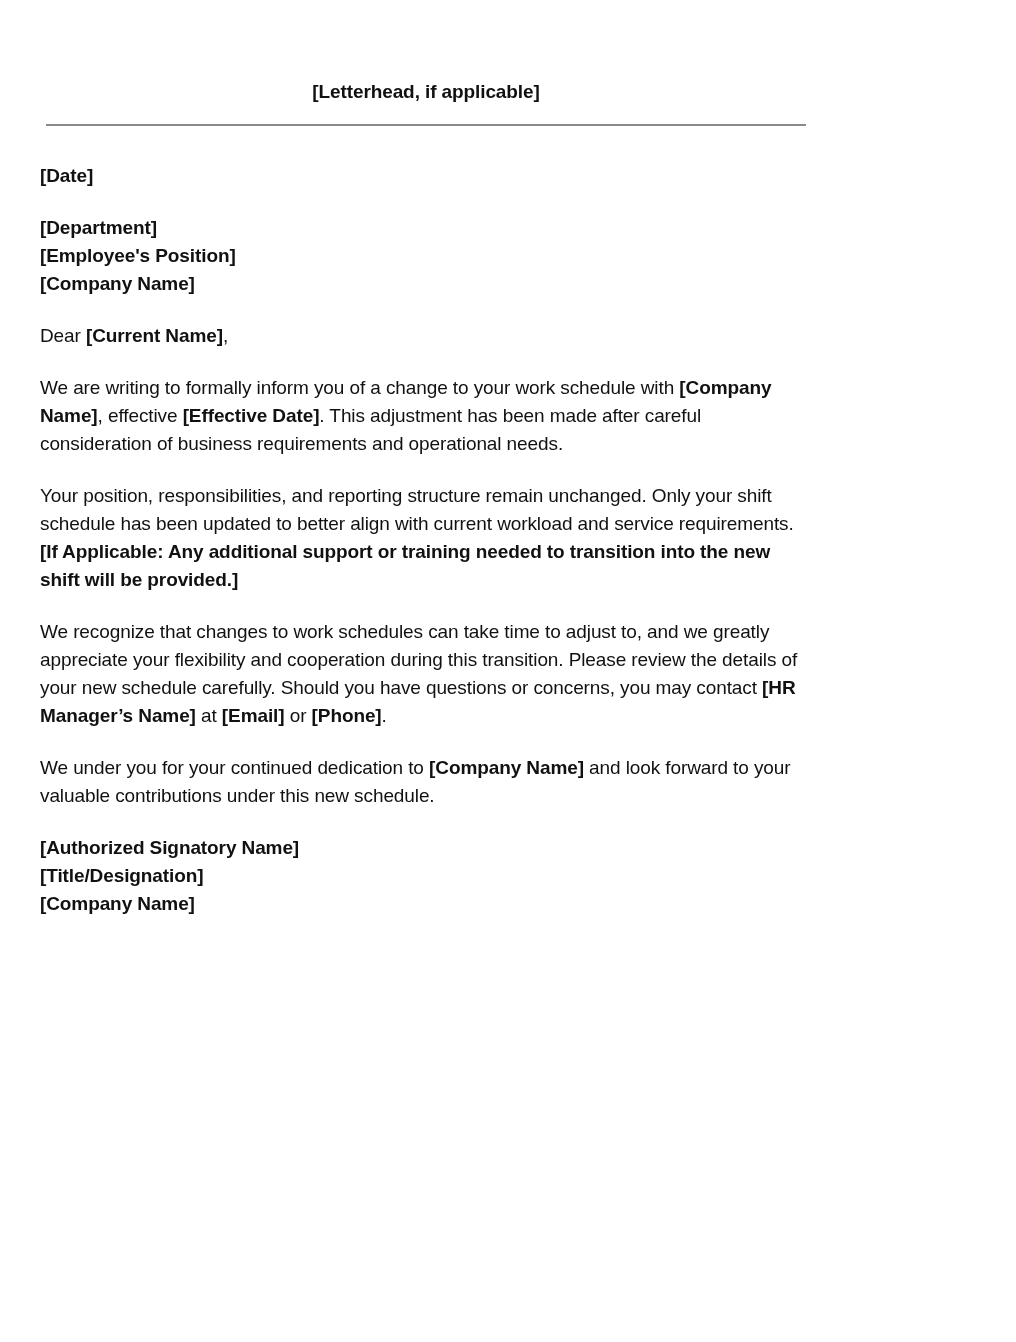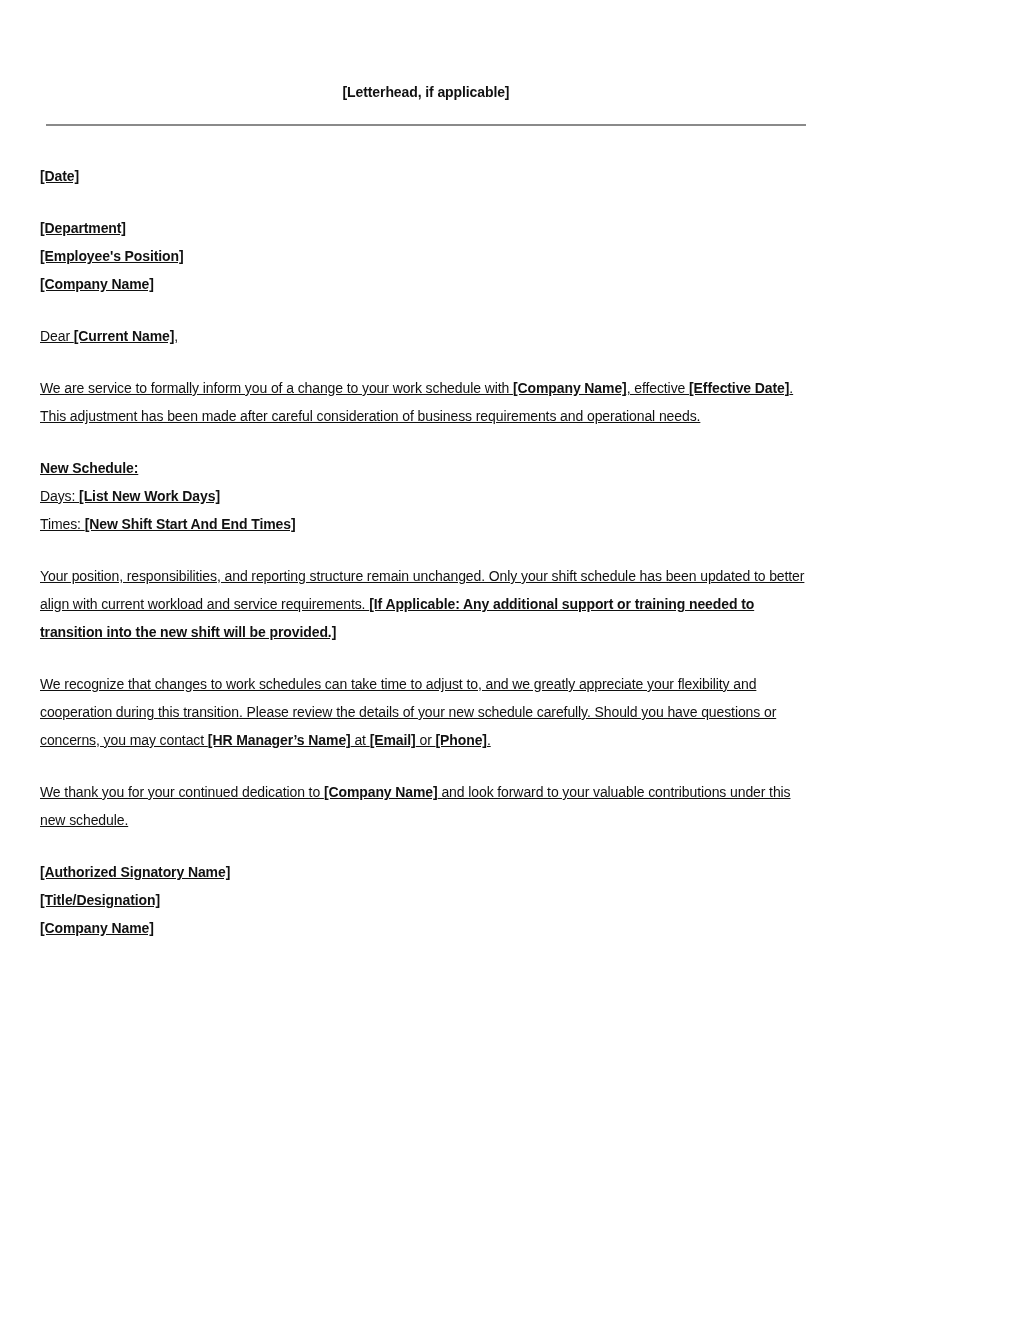--- a/index.html
+++ b/index.html
@@ -4,38 +4,38 @@
 <style>
   html, body { margin: 0; padding: 0; background: #ffffff; }
   .page {
     position: relative;
     width: 852px;
     height: 1342px;
     box-sizing: border-box;
     padding: 78px 40px 0 40px;
     background: #ffffff;
     font-family: "Liberation Sans", "DejaVu Sans", sans-serif;
-    font-size: 14px;
+    font-size: 19px;
     line-height: 28px;
     color: #111111;
     letter-spacing: -0.1px;
     overflow: hidden;
   }
   .content { max-width: 936px; }
   .letterhead {
     text-align: center;
     font-weight: 700;
     margin: 0 0 18px 0;
   }
   hr.divider {
     border: none;
     border-top: 2px solid #8a8a8a;
     margin: 0 6px 36px 6px;
   }
-  .block { margin: 0 0 24px 0; text-decoration: underline; }
+  .block { margin: 0 0 24px 0; }
   .b, .bold-line { font-weight: 700; }
   p { margin: 0; }
 </style>
 </head>
 <body>
 
 <div class="page">
   <div class="content">
 
     <p class="letterhead">[Letterhead, if applicable]</p>
@@ -51,40 +51,35 @@
       <p class="bold-line">[Employee's Position]</p>
       <p class="bold-line">[Company Name]</p>
     </div>
 
 
     <div class="block">
       <p><span>Dear </span><span class="b">[Current Name]</span><span>,</span></p>
     </div>
 
     <div class="block">
-      <p><span>We are service to formally inform you of a change to your work schedule with </span><span class="b">[Company Name]</span><span>, effective </span><span class="b">[Effective Date]</span><span>. This adjustment has been made after careful consideration of business requirements and operational needs.</span></p>
+      <p><span>We are writing to formally inform you of a change to your work schedule with </span><span class="b">[Company Name]</span><span>, effective </span><span class="b">[Effective Date]</span><span>. This adjustment has been made after careful consideration of business requirements and operational needs.</span></p>
     </div>
 
 
-    <div class="block">
-      <p class="bold-line">New Schedule:</p>
-      <p><span>Days: </span><span class="b">[List New Work Days]</span></p>
-      <p><span>Times: </span><span class="b">[New Shift Start And End Times]</span></p>
-    </div>
 
     <div class="block">
       <p><span>Your position, responsibilities, and reporting structure remain unchanged. Only your shift schedule has been updated to better align with current workload and service requirements. </span><span class="b">[If Applicable: Any additional support or training needed to transition into the new shift will be provided.]</span></p>
     </div>
 
     <div class="block">
       <p><span>We recognize that changes to work schedules can take time to adjust to, and we greatly appreciate your flexibility and cooperation during this transition. Please review the details of your new schedule carefully. Should you have questions or concerns, you may contact </span><span class="b">[HR Manager’s Name]</span><span> at </span><span class="b">[Email]</span><span> or </span><span class="b">[Phone]</span><span>.</span></p>
     </div>
 
     <div class="block">
-      <p><span>We thank you for your continued dedication to </span><span class="b">[Company Name]</span><span> and look forward to your valuable contributions under this new schedule.</span></p>
+      <p><span>We under you for your continued dedication to </span><span class="b">[Company Name]</span><span> and look forward to your valuable contributions under this new schedule.</span></p>
     </div>
 
 
     <div class="block">
       <p class="bold-line">[Authorized Signatory Name]</p>
       <p class="bold-line">[Title/Designation]</p>
       <p class="bold-line">[Company Name]</p>
     </div>
 
   </div>

